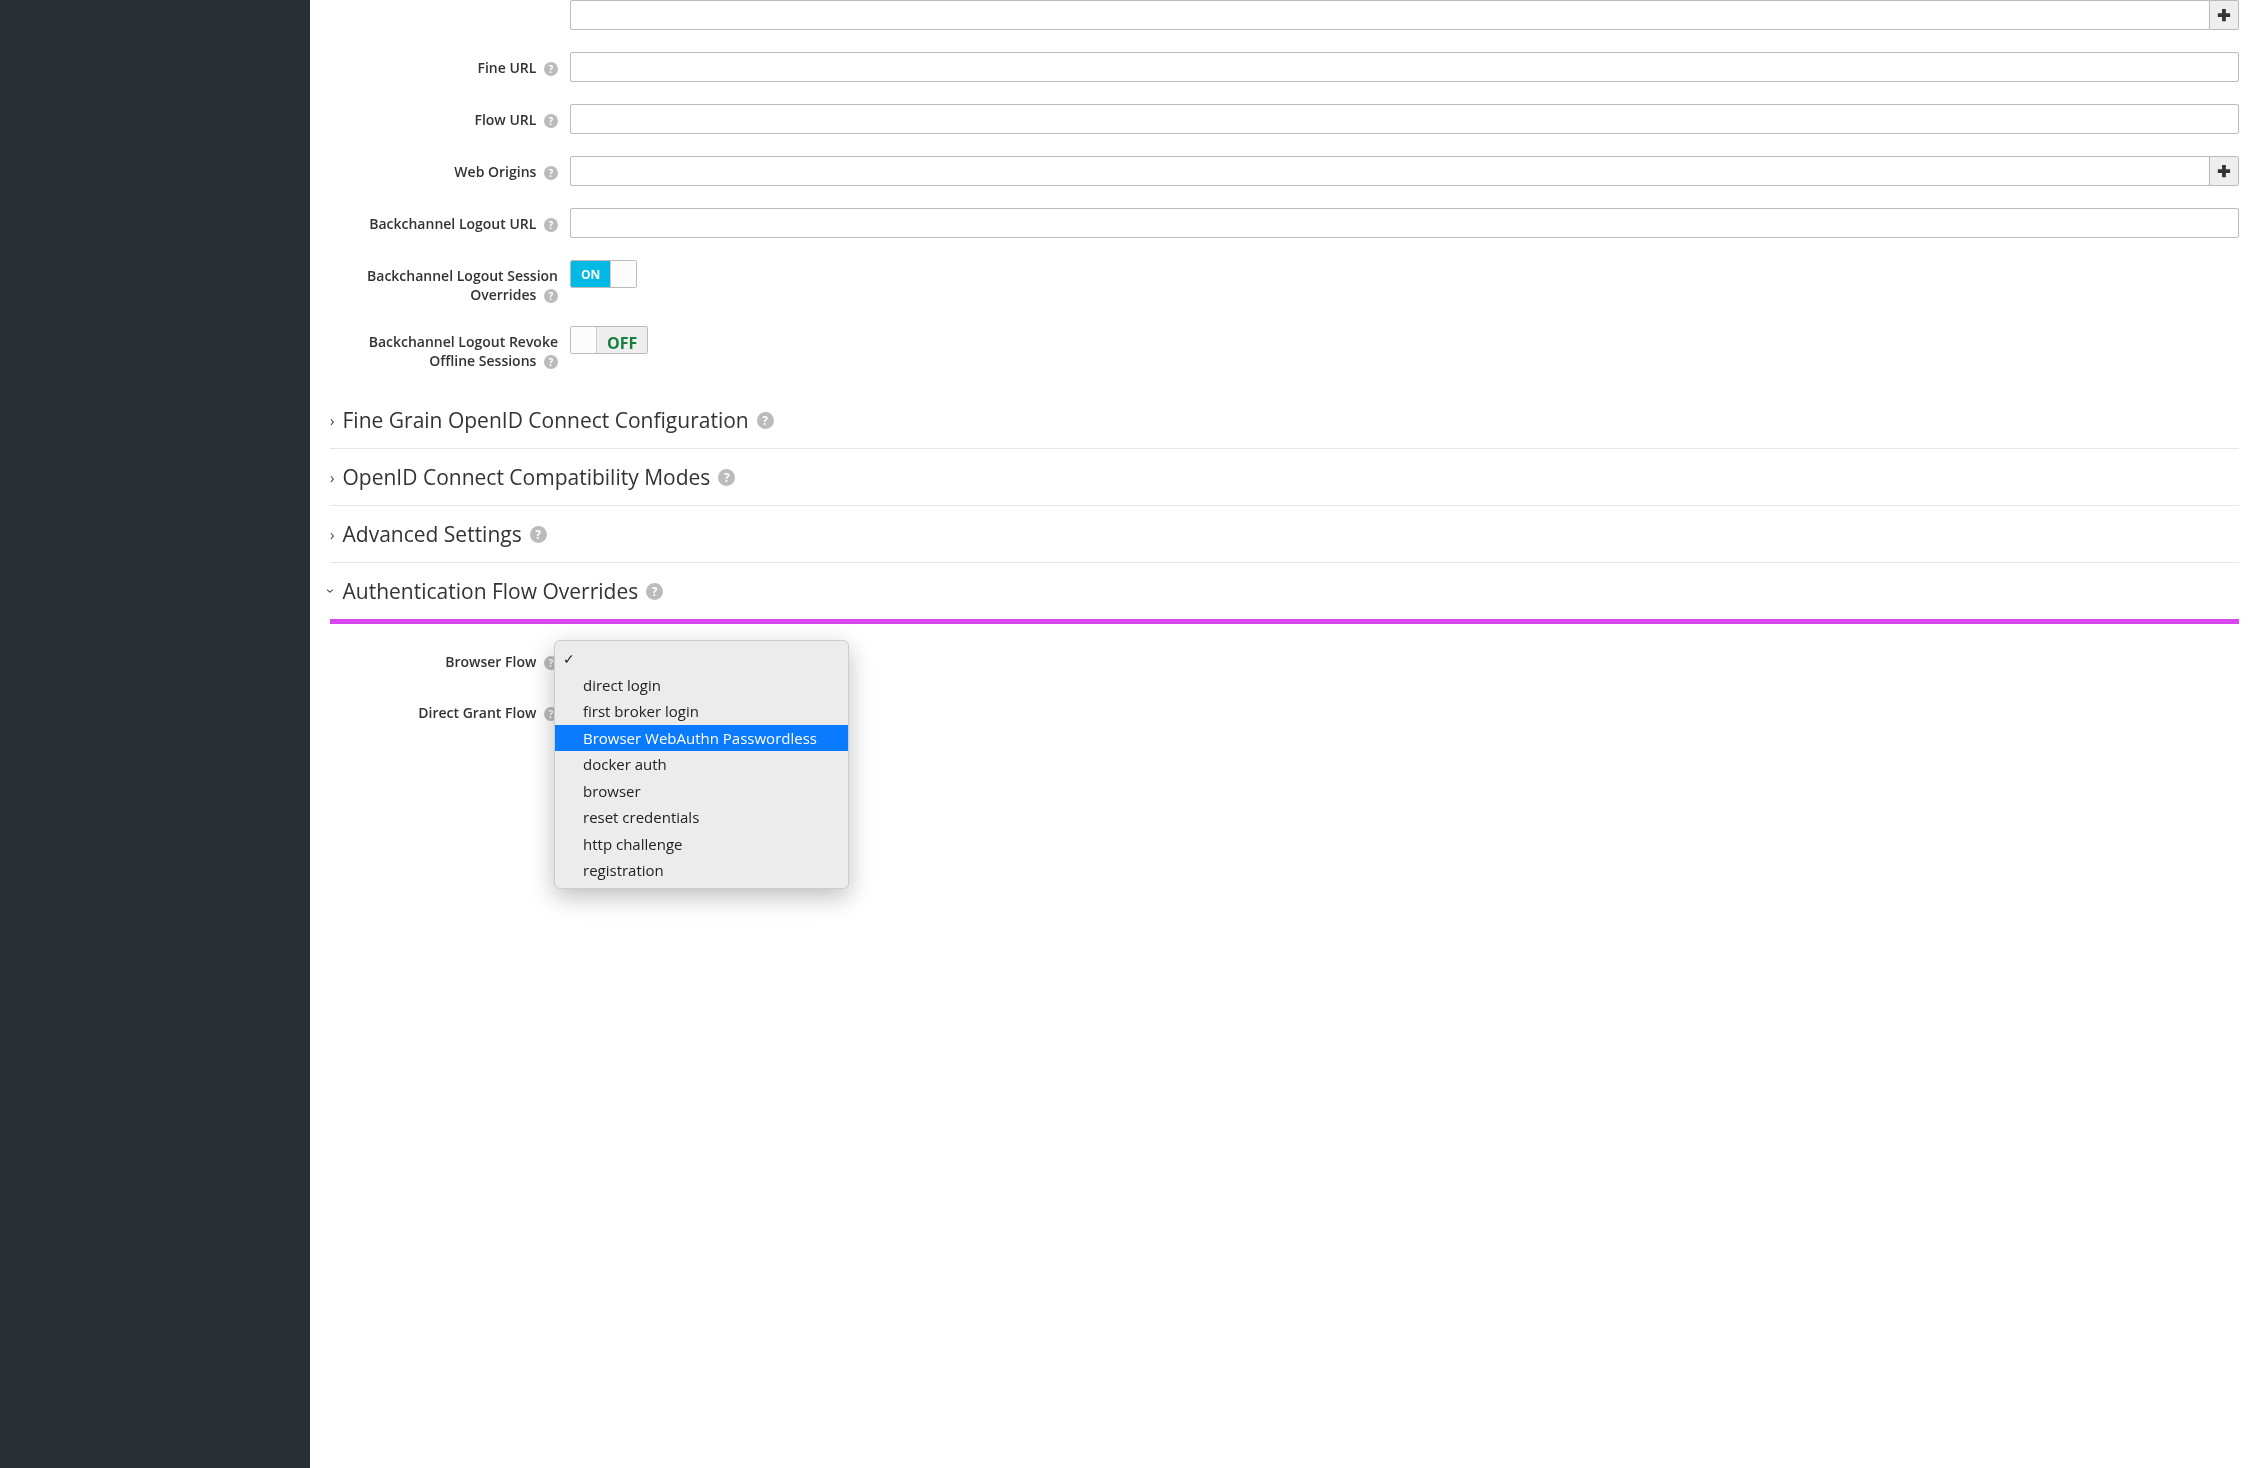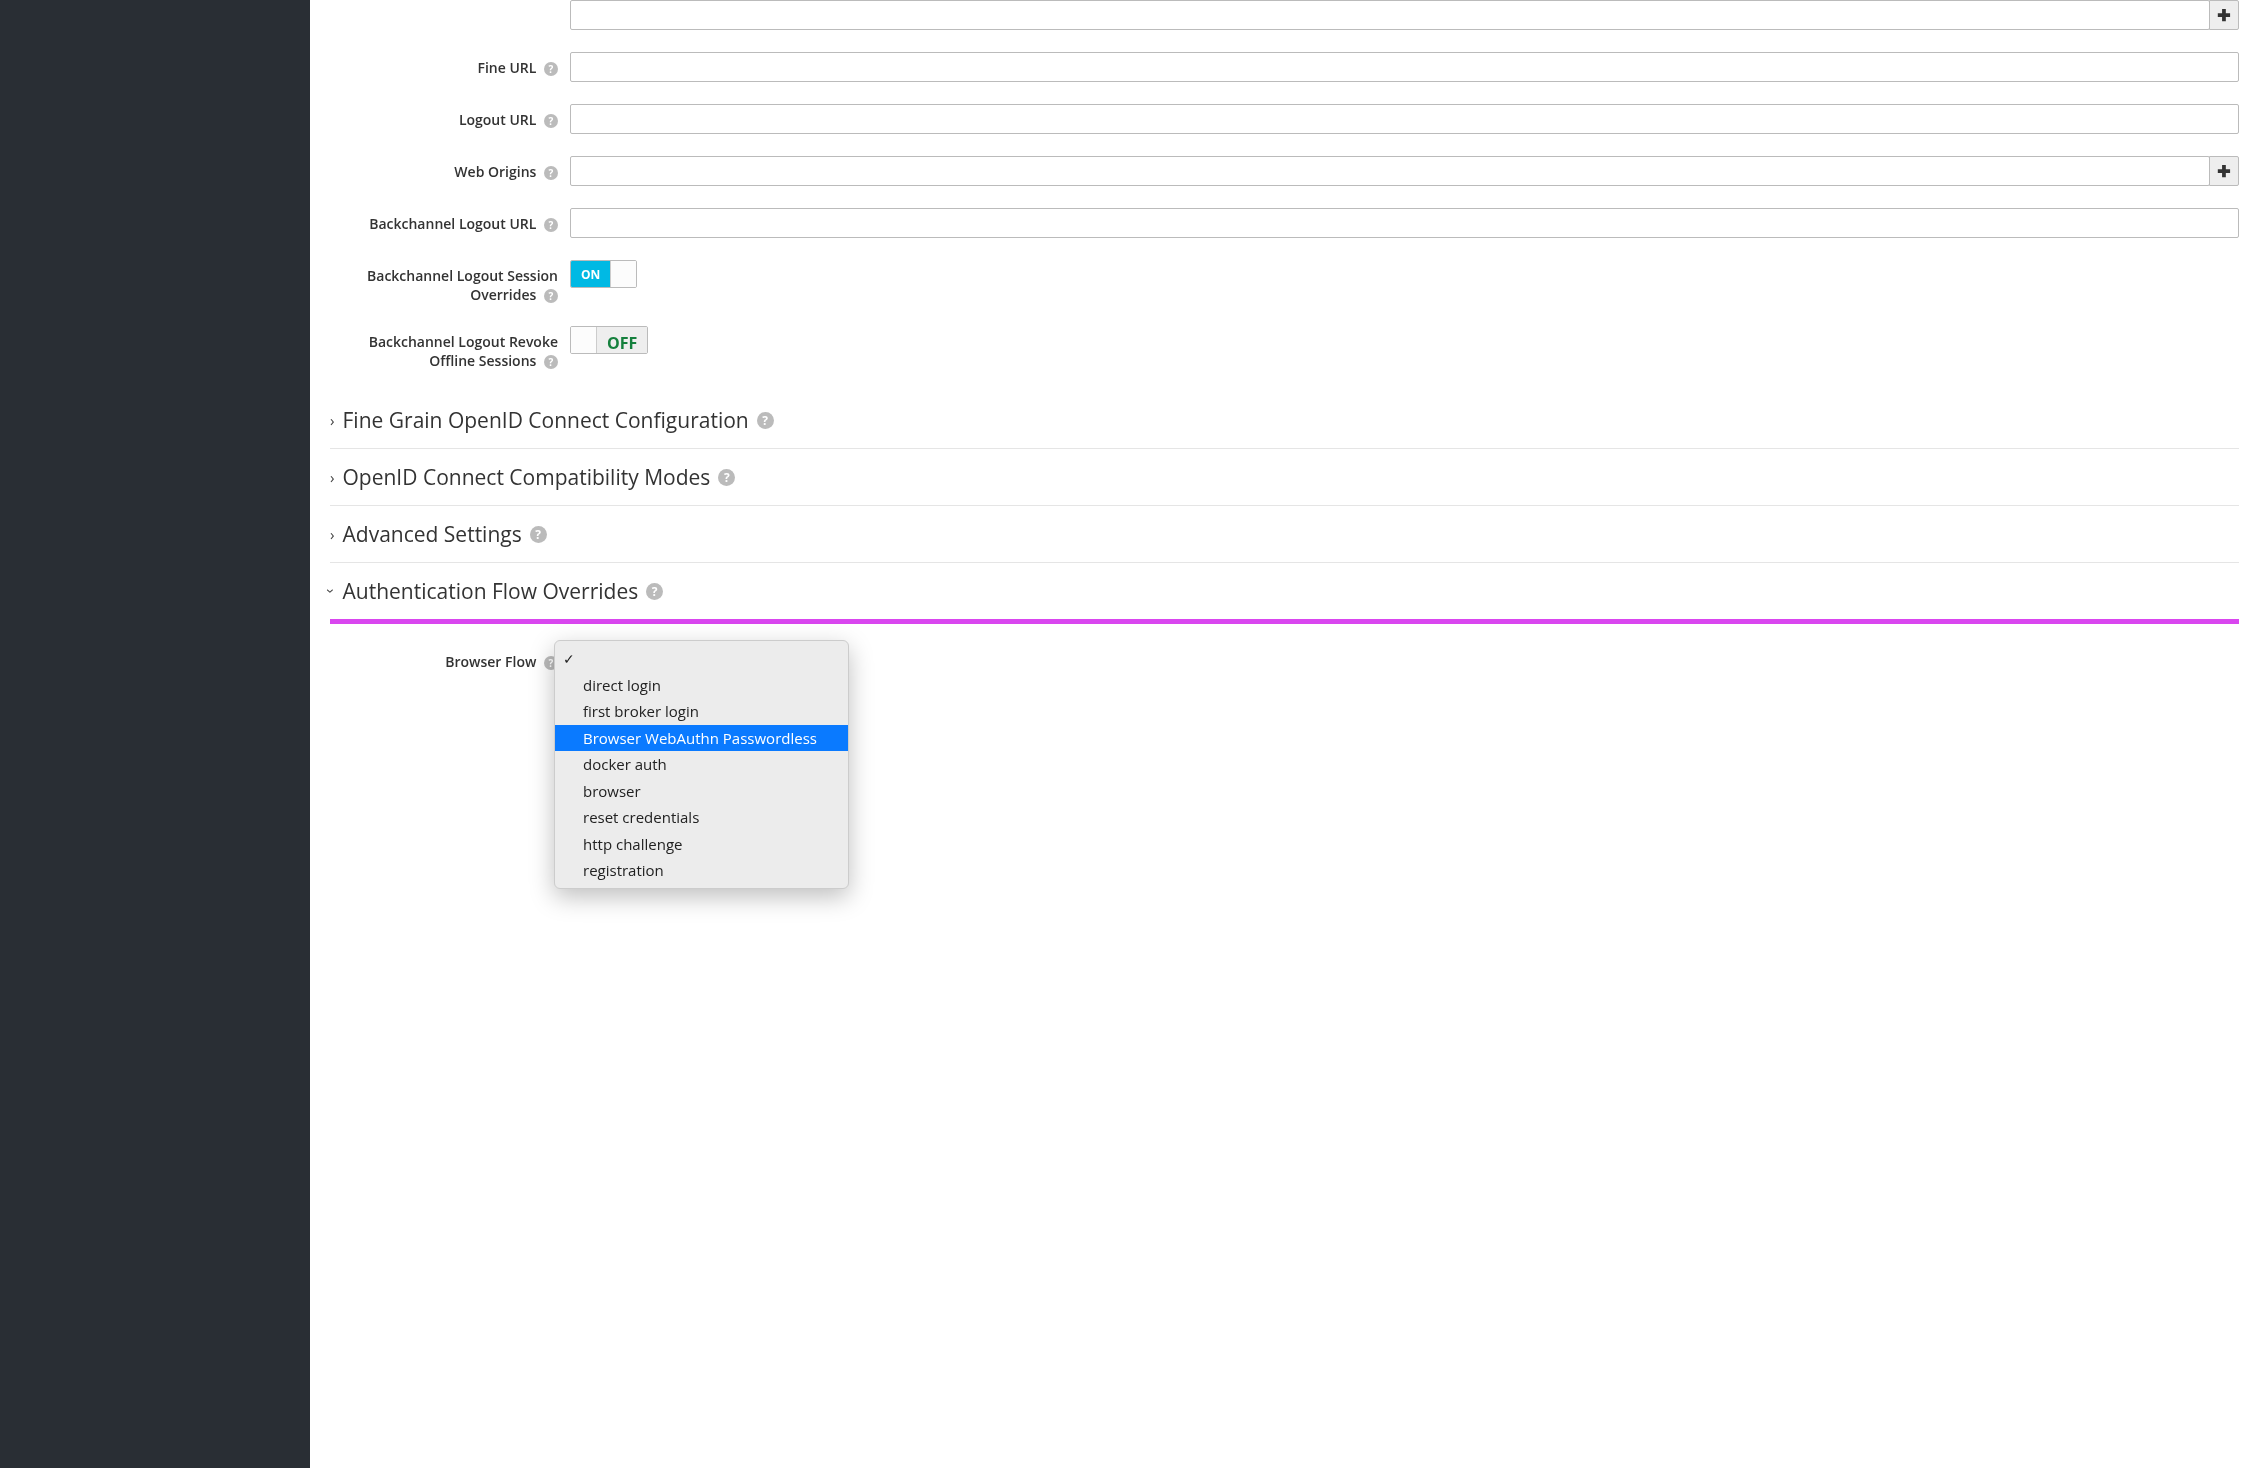--- a/index.html
+++ b/index.html
@@ -209,21 +209,21 @@
       <span>Fine URL</span>
       <span class="help-icon">?</span>
     </div>
     <div class="form-control-wrap">
       <input type="text" class="form-input" value="" style="">
     </div>
   </div>
 
   <div class="form-row">
     <div class="form-label">
-      <span>Logout URL</span>
+      <span>Flow URL</span>
       <span class="help-icon">?</span>
     </div>
     <div class="form-control-wrap">
       <input type="text" class="form-input" value="" style="">
     </div>
   </div>
 
   <div class="form-row">
     <div class="form-label">
       <span>Web Origins</span>
@@ -313,16 +313,24 @@
             <div class="dropdown-item highlighted"><span>Browser WebAuthn Passwordless</span></div>
             <div class="dropdown-item"><span>docker auth</span></div>
             <div class="dropdown-item"><span>browser</span></div>
             <div class="dropdown-item"><span>reset credentials</span></div>
             <div class="dropdown-item"><span>http challenge</span></div>
             <div class="dropdown-item"><span>registration</span></div>
           </div>
       </div>
     </div>
 
+    <div class="form-row" style="margin-top:26px;">
+      <div class="form-label">
+        <span>Direct Grant Flow</span>
+        <span class="help-icon">?</span>
+      </div>
+      <div class="form-control-wrap">
+      </div>
+    </div>
 
   </div>
 
 </div>
 
 </body></html>

